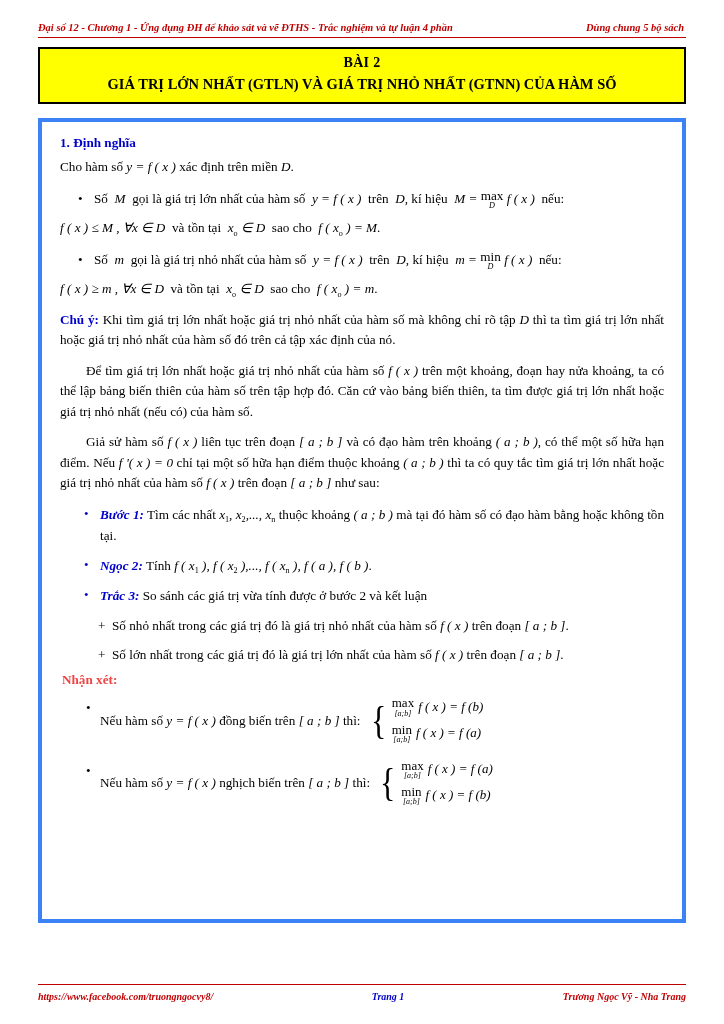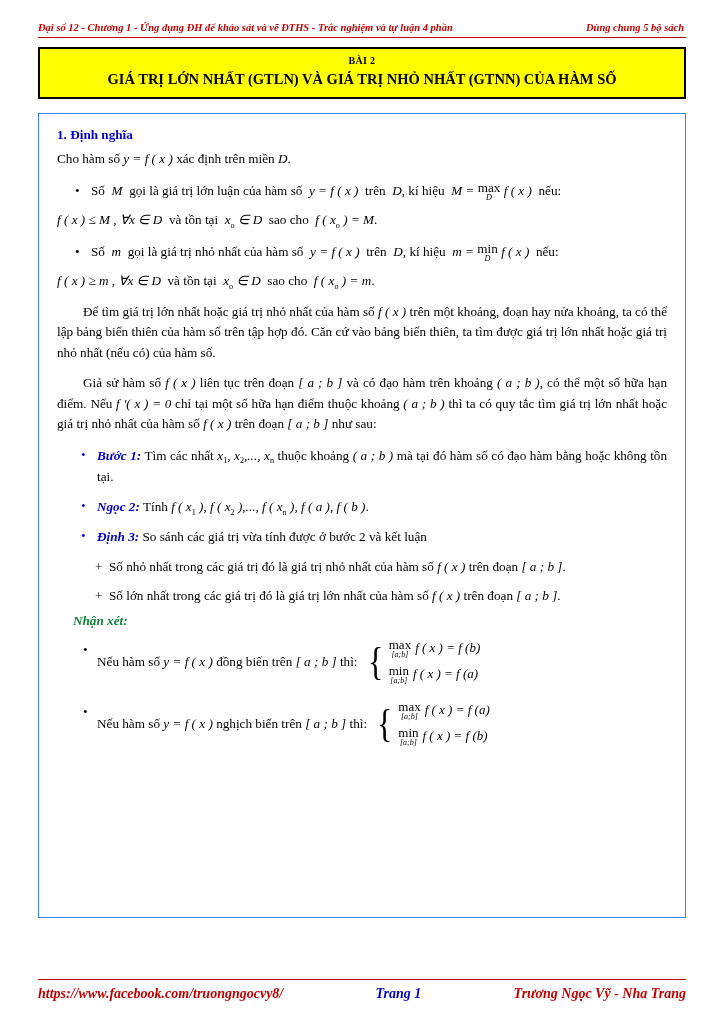--- a/index.html
+++ b/index.html
@@ -42,34 +42,34 @@
   
   .title-box {
     margin-top: 9px;
     background: #FFFF00;
     border: 2.2px solid #000;
     text-align: center;
     padding: 6px 0 9px 0;
   }
   .title-line1 {
     font-weight: bold;
-    font-size: 10px;
+    font-size: 14px;
     letter-spacing: .3px;
     font-family: Liberation Serif, serif;
   }
   .title-line2 {
     font-weight: bold;
     font-size: 14.5px;
     margin-top: 5px;
   }
 
   
   .content {
     margin-top: 14px;
-    border: 1px solid #3b82f6;
+    border: 4px solid #3b82f6;
     padding: 12px 18px 16px 18px;
     height: 805px;
     box-sizing: border-box;
     font-size: 13.2px;
     line-height: 1.0;
     overflow: hidden;
   }
   .blue-head {
     color: #0000CC;
     font-weight: bold;
@@ -127,21 +127,21 @@
     padding-left: 52px;
     position: relative;
     line-height: 1.6;
   }
   .plus-li::before {
     content: "+";
     position: absolute;
     left: 38px;
     top: 0;
   }
-  .nhanxet { color: #15803d; font-weight: bold; margin: 6px 0 10px 16px; font-style: italic; }
+  .nhanxet { color: #ef4444; font-weight: bold; margin: 6px 0 10px 2px; }
 
   
   .m {
     font-family: "Liberation Serif", serif;
     font-style: italic;
   }
   .small-sub {
     font-size: .62em;
     font-style: normal;
     vertical-align: -0.45em;
@@ -205,21 +205,21 @@
     left: 38px;
     right: 38px;
     bottom: 22px;
     border-top: 1.4px solid #C00000;
     padding-top: 6px;
     display: flex;
     justify-content: space-between;
     align-items: flex-end;
     font-style: italic;
     font-weight: bold;
-    font-size: 14px;
+    font-size: 10px;
   }
   .footer-left { color: #C00000; }
   .footer-center { color: #0000CC; }
   .footer-right { color: #C00000; }
 </style>
 </head>
 <body>
 
 <div class="page">
 
@@ -240,21 +240,21 @@
     <p class="para">
       <span>Cho hàm số </span>
       <span class="m">y = f ( x )</span>
       <span>xác định trên miền </span>
       <span class="m">D</span><span>.</span>
     </p>
 
     <div class="bullet-li">
       <span>Số</span>
       &nbsp;<span class="m">M</span>&nbsp;
-      <span>gọi là giá trị lớn luận của hàm số</span>
+      <span>gọi là giá trị lớn nhất của hàm số</span>
       &nbsp;<span class="m">y = f ( x )</span>&nbsp;
       <span>trên</span>
       &nbsp;<span class="m">D</span><span>, kí hiệu</span>&nbsp;
       <span class="m">M =
         <span class="maxmin-wrap"><span class="op">max</span><span class="dom">D</span></span>
         f ( x )</span>&nbsp;
       <span>nếu:</span>
     </div>
 
     <div class="nobullet">
@@ -279,40 +279,43 @@
     </div>
 
     <div class="nobullet">
       <span class="m">f ( x ) ≥ m , ∀x ∈ D</span>
       &nbsp;<span>và tồn tại</span>&nbsp;
       <span class="m">x<span class="small-sub">o</span> ∈ D</span>&nbsp;
       <span>sao cho</span>&nbsp;
       <span class="m">f ( x<span class="small-sub">o</span> ) = m</span><span>.</span>
     </div>
 
+    <p class="para">
+      <span class="chuy">Chú ý:</span><span> Khi tìm giá trị lớn nhất hoặc giá trị nhỏ nhất của hàm số mà không chỉ rõ tập </span><span class="m">D</span><span> thì ta tìm giá trị lớn nhất hoặc giá trị nhỏ nhất của hàm số đó trên cả tập xác định của nó.</span>
+    </p>
 
 
     <p class="para indent">
       <span>Để tìm giá trị lớn nhất hoặc giá trị nhỏ nhất của hàm số </span><span class="m">f ( x )</span><span> trên một khoảng, đoạn hay nửa khoảng, ta có thể lập bảng biến thiên của hàm số trên tập hợp đó. Căn cứ vào bảng biến thiên, ta tìm được giá trị lớn nhất hoặc giá trị nhỏ nhất (nếu có) của hàm số.</span>
     </p>
 
     <p class="para indent">
       <span>Giả sử hàm số </span><span class="m">f ( x )</span><span> liên tục trên đoạn </span><span class="m">[ a ; b ]</span><span> và có đạo hàm trên khoảng </span><span class="m">( a ; b )</span><span>, có thể một số hữa hạn điểm. Nếu </span><span class="m">f '( x ) = 0</span><span> chỉ tại một số hữa hạn điểm thuộc khoảng </span><span class="m">( a ; b )</span><span> thì ta có quy tắc tìm giá trị lớn nhất hoặc giá trị nhỏ nhất của hàm số </span><span class="m">f ( x )</span><span> trên đoạn </span><span class="m">[ a ; b ]</span><span> như sau:</span>
     </p>
 
     <div class="step-li">
       <span class="buoc">Bước 1:</span><span> Tìm các nhất </span><span class="m">x<span class="small-sub">1</span>, x<span class="small-sub">2</span>,..., x<span class="small-sub">n</span></span><span> thuộc khoảng </span><span class="m">( a ; b )</span><span> mà tại đó hàm số có đạo hàm bằng hoặc không tồn tại.</span>
     </div>
 
     <div class="step-li">
       <span class="buoc">Ngọc 2:</span><span> Tính </span><span class="m">f ( x<span class="small-sub">1</span> ), f ( x<span class="small-sub">2</span> ),..., f ( x<span class="small-sub">n</span> ), f ( a ), f ( b )</span><span>.</span>
     </div>
 
     <div class="step-li">
-      <span class="buoc">Định 3:</span><span> So sánh các giá trị vừa tính được ở bước 2 và kết luận</span>
+      <span class="buoc">Trắc 3:</span><span> So sánh các giá trị vừa tính được ở bước 2 và kết luận</span>
     </div>
 
     <div class="plus-li">
       <span>Số nhỏ nhất trong các giá trị đó là giá trị nhỏ nhất của hàm số </span><span class="m">f ( x )</span><span> trên đoạn </span><span class="m">[ a ; b ]</span><span>.</span>
     </div>
 
     <div class="plus-li">
       <span>Số lớn nhất trong các giá trị đó là giá trị lớn nhất của hàm số </span><span class="m">f ( x )</span><span> trên đoạn </span><span class="m">[ a ; b ]</span><span>.</span>
     </div>
 

